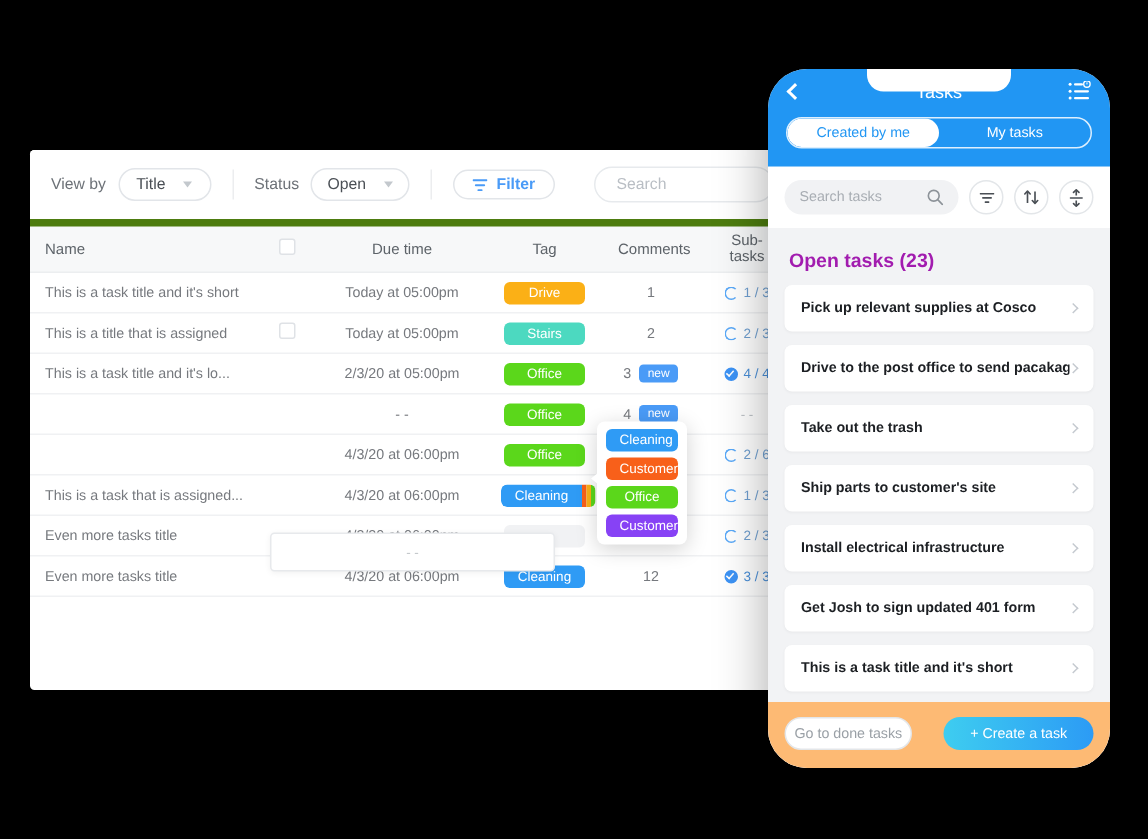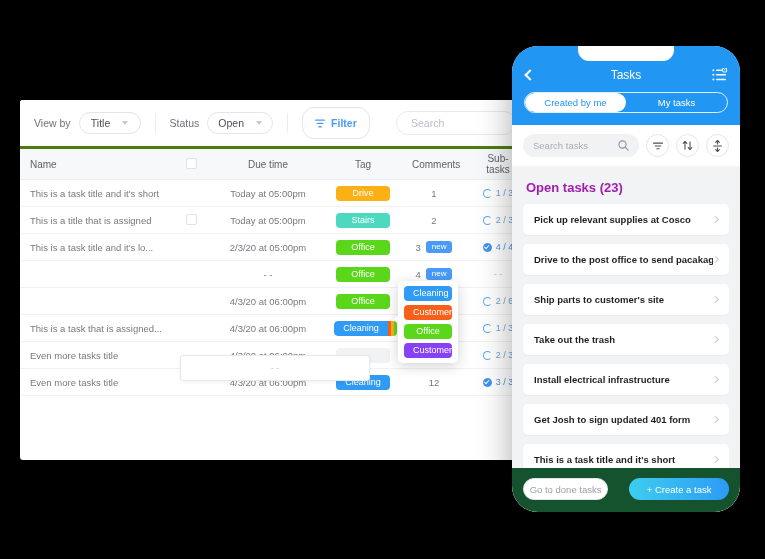--- a/index.html
+++ b/index.html
@@ -52,21 +52,21 @@
     border-left: 3.5px solid transparent;
     border-right: 3.5px solid transparent;
     border-top: 4px solid #c3c8cd;
   }
   .tb-sep {
     width: 1px; height: 20px;
     background: #ecedef;
     margin: 0 14px;
   }
   .filter-pill {
-    height: 32px;
+    height: 20px;
     border: 1px solid #e2e5e9;
     border-radius: 12px;
     display: flex; align-items: center; gap: 6px;
     padding: 0 12px;
   }
   .filter-text { font-size: 10.5px; color: #4a9bf7; font-weight: bold; }
   .search-pill {
     margin-left: auto;
     height: 24px;
     min-width: 120px;
@@ -79,21 +79,21 @@
 
   table.tasks { width: 100%; border-collapse: collapse; table-layout: fixed; }
   table.tasks th {
     background: #f7f8f9;
     font-size: 10px;
     font-weight: normal;
     color: #5d6369;
     text-align: left;
     height: 27px;
     padding: 4px 10px;
-    border-top: 3px solid #4d7c0f;
+    border-top: 5px solid #4d7c0f;
     border-bottom: 1px solid #eceef0;
   }
   table.tasks td {
     height: 27px;
     font-size: 9.5px;
     color: #76797e;
     padding: 0 10px;
     border-bottom: 1px solid #f0f1f3;
     white-space: nowrap;
     overflow: hidden;
@@ -217,21 +217,20 @@
     left: 512px; top: 46px;
     width: 228px; height: 466px;
     background: #ffffff;
     border-radius: 26px;
     box-shadow: 0 10px 34px rgba(0,0,0,0.34);
     overflow: hidden;
     display: flex; flex-direction: column;
   }
   .phone-head {
     background: #2196f3;
-    padding-top: 14px;
     position: relative;
     flex: 0 0 auto;
   }
   .notch {
     position: absolute;
     left: 50%; top: 0;
     transform: translateX(-50%);
     width: 96px; height: 15px;
     background: #ffffff;
     border-bottom-left-radius: 11px;
@@ -324,21 +323,21 @@
     white-space: nowrap; overflow: hidden;
   }
   .m-chev {
     width: 5px; height: 5px;
     border-top: 1.3px solid #c5cad0;
     border-right: 1.3px solid #c5cad0;
     transform: rotate(45deg);
     flex: 0 0 auto;
   }
   .m-footer {
-    background: #14532d;
+    background: #fdba74;
     padding: 10px 11px 12px 11px;
     display: flex; align-items: center; gap: 21px;
     flex: 0 0 auto;
   }
   .btn-ghost {
     flex: 1; height: 22px;
     border: 1px solid #e3e6e9;
     border-radius: 11px;
     display: flex; align-items: center; justify-content: center;
     font-size: 9.5px; color: #9aa0a6;
@@ -622,25 +621,25 @@
       <div class="m-list" id="m-list">
           <div class="m-item">
             <span class="m-item-label">Pick up relevant supplies at Cosco</span>
             <span class="m-chev"></span>
           </div>
           <div class="m-item">
             <span class="m-item-label">Drive to the post office to send pacakage</span>
             <span class="m-chev"></span>
           </div>
           <div class="m-item">
-            <span class="m-item-label">Ship parts to customer's site</span>
+            <span class="m-item-label">Take out the trash</span>
             <span class="m-chev"></span>
           </div>
           <div class="m-item">
-            <span class="m-item-label">Take out the trash</span>
+            <span class="m-item-label">Ship parts to customer's site</span>
             <span class="m-chev"></span>
           </div>
           <div class="m-item">
             <span class="m-item-label">Install electrical infrastructure</span>
             <span class="m-chev"></span>
           </div>
           <div class="m-item">
             <span class="m-item-label">Get Josh to sign updated 401 form</span>
             <span class="m-chev"></span>
           </div>

